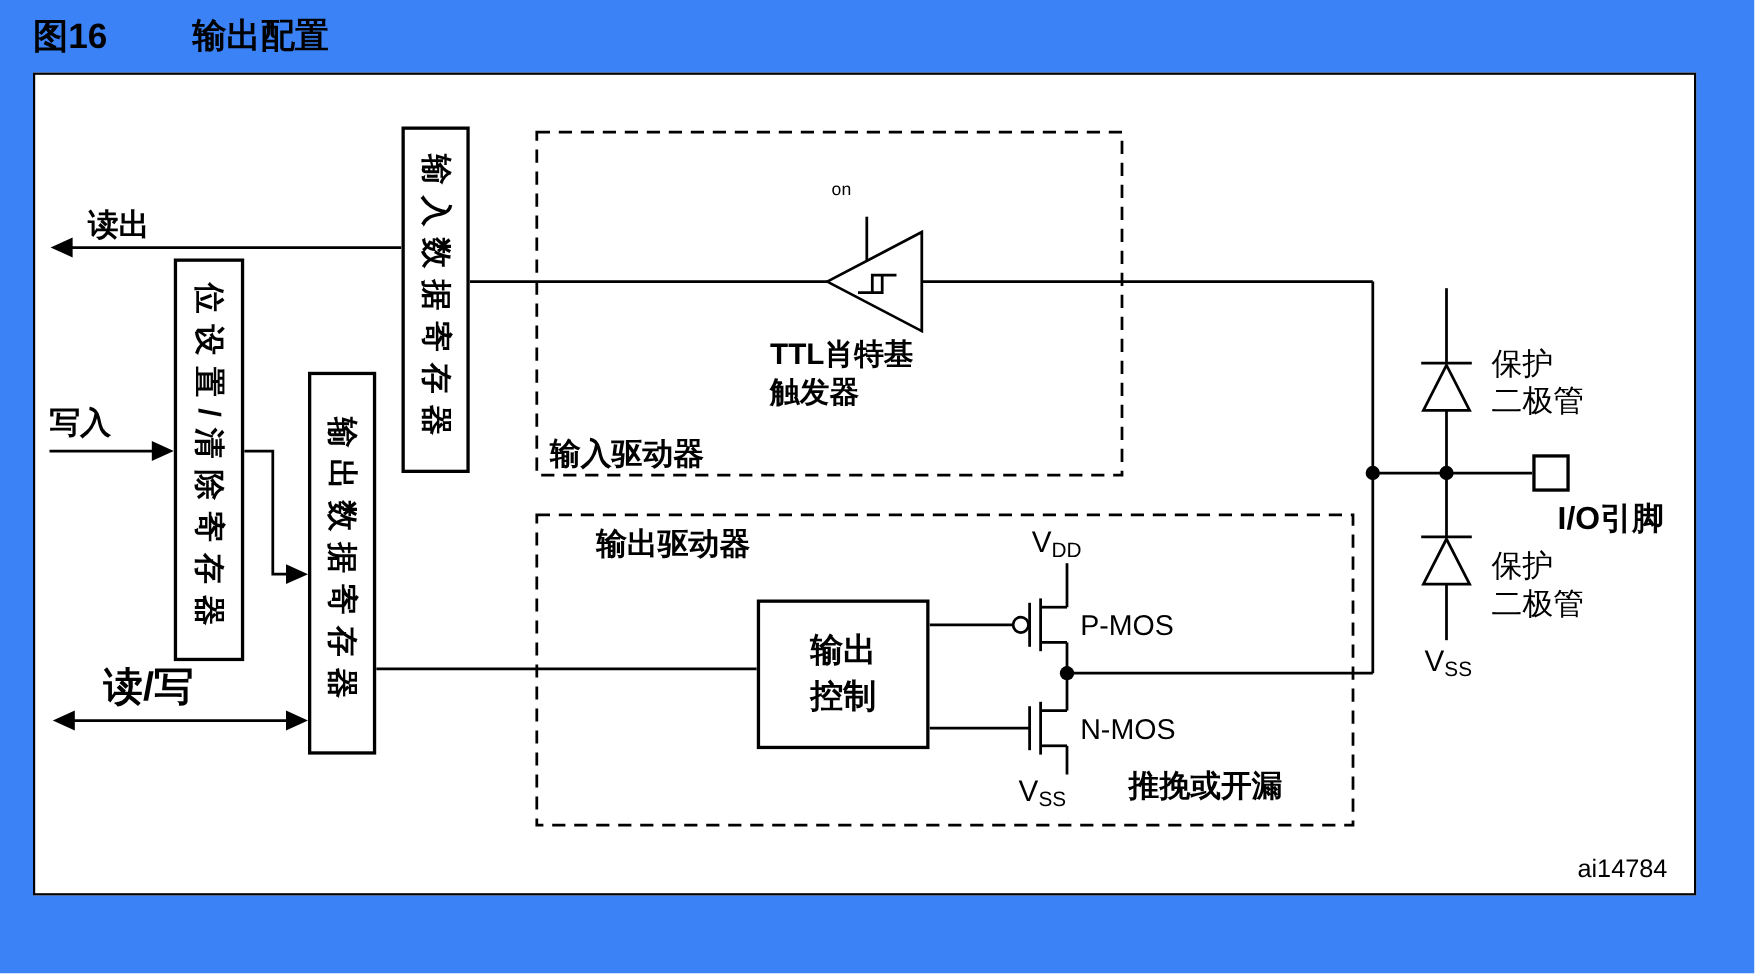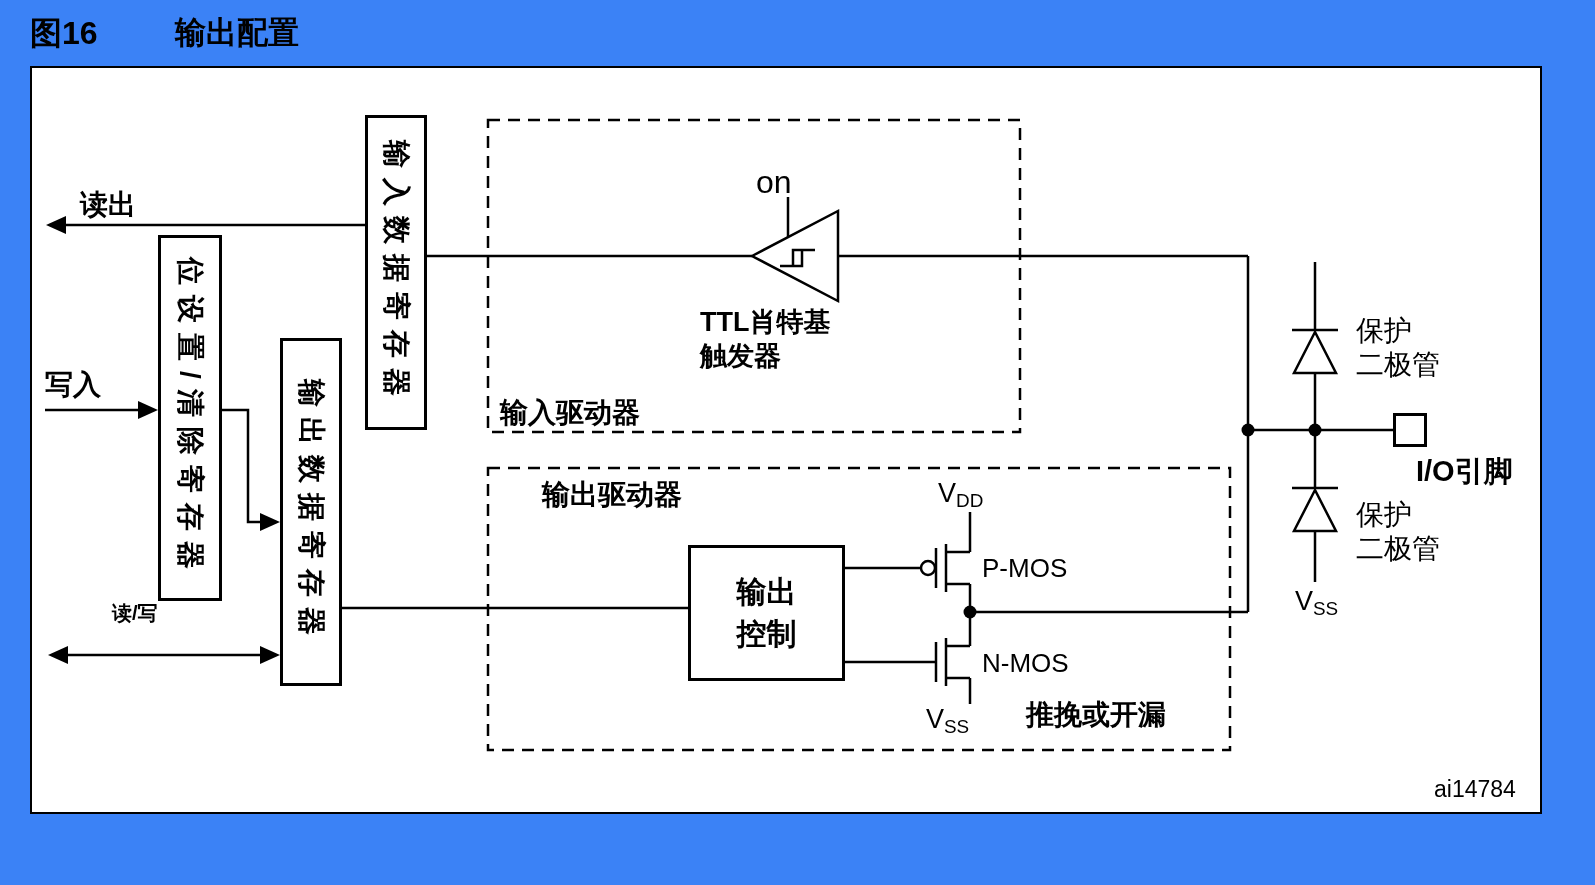--- a/index.html
+++ b/index.html
@@ -109,24 +109,24 @@
 
   <div class="ctrlbox">
     <div>输出</div>
     <div>控制</div>
   </div>
 
   <div class="iopad"></div>
 
   <div class="label zh" style="left:80px; top:186px; font-size:28px;">读出</div>
   <div class="label zh" style="left:45px; top:366px; font-size:28px;">写入</div>
-  <div class="label zh" style="left:112px; top:600px; font-size:20px;">读/写</div>
+  <div class="label zh" style="left:94px; top:600px; font-size:36px;">读/写</div>
 
   <div class="label zh" style="left:500px; top:394px; font-size:28px;">输入驱动器</div>
-  <div class="label" style="left:756px; top:164px; font-size:32px;">on</div>
+  <div class="label" style="left:756px; top:164px; font-size:16px;">on</div>
   <div class="label zh" style="left:700px; top:304px; font-size:27px;">TTL肖特基</div>
   <div class="label zh" style="left:700px; top:338px; font-size:27px;">触发器</div>
 
   <div class="label zh" style="left:497px; top:476px; font-size:28px;margin-left:45px;">输出驱动器</div>
   <div class="label" style="left:982px; top:553px; font-size:26px;">P-MOS</div>
   <div class="label" style="left:982px; top:648px; font-size:26px;">N-MOS</div>
   <div class="label" style="left:938px; top:478px; font-size:27px;">
     <span>V</span><span class="sub">DD</span>
   </div>
   <div class="label" style="left:926px; top:704px; font-size:27px;">

